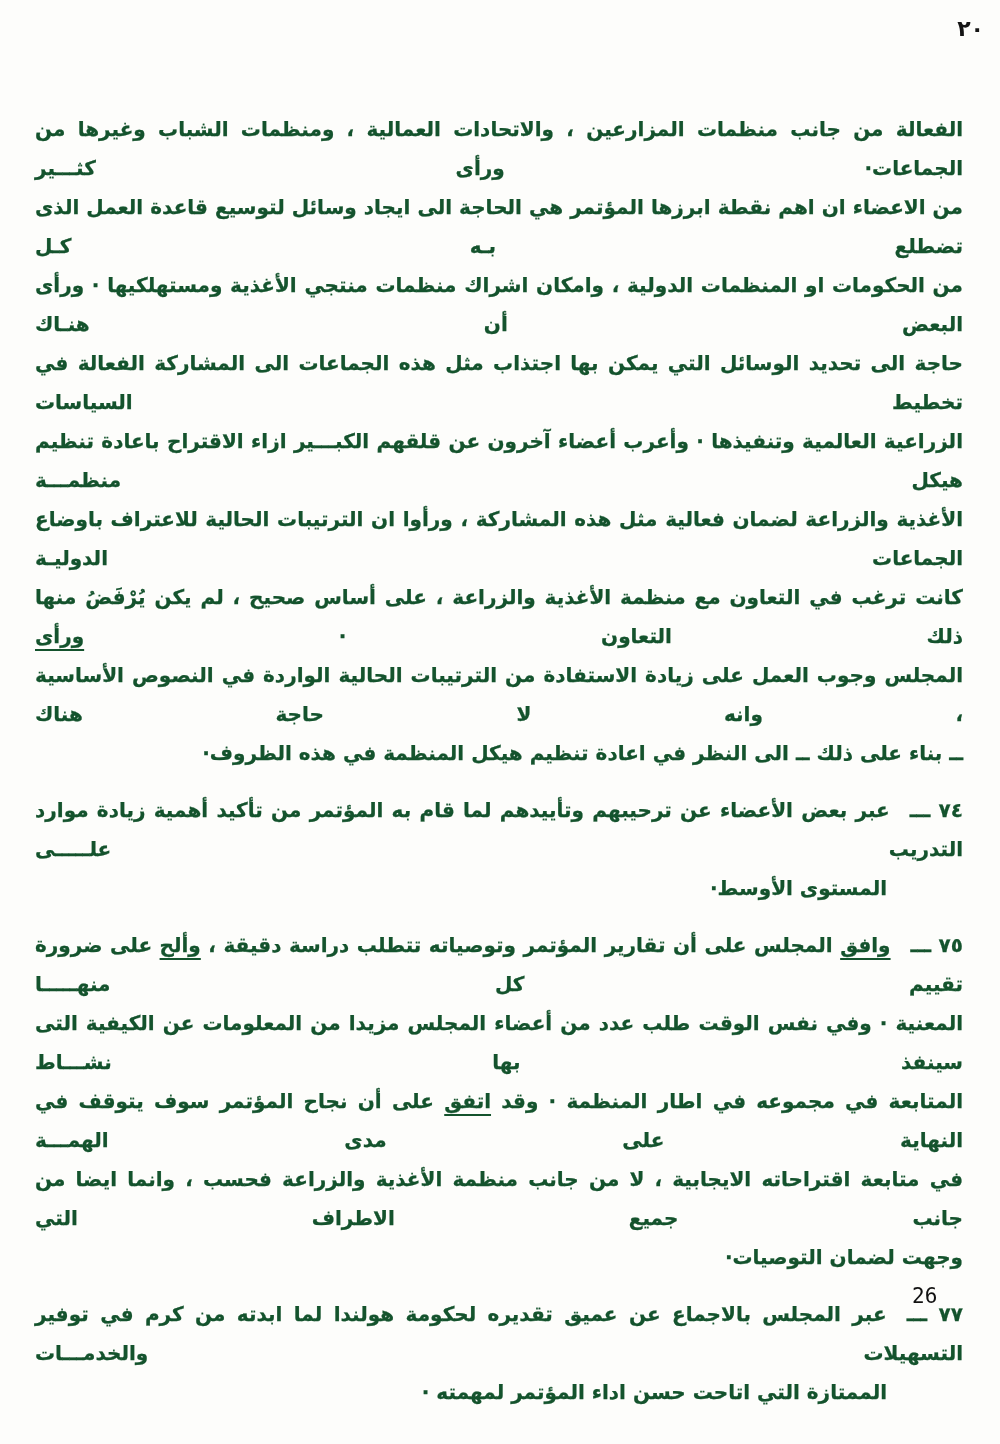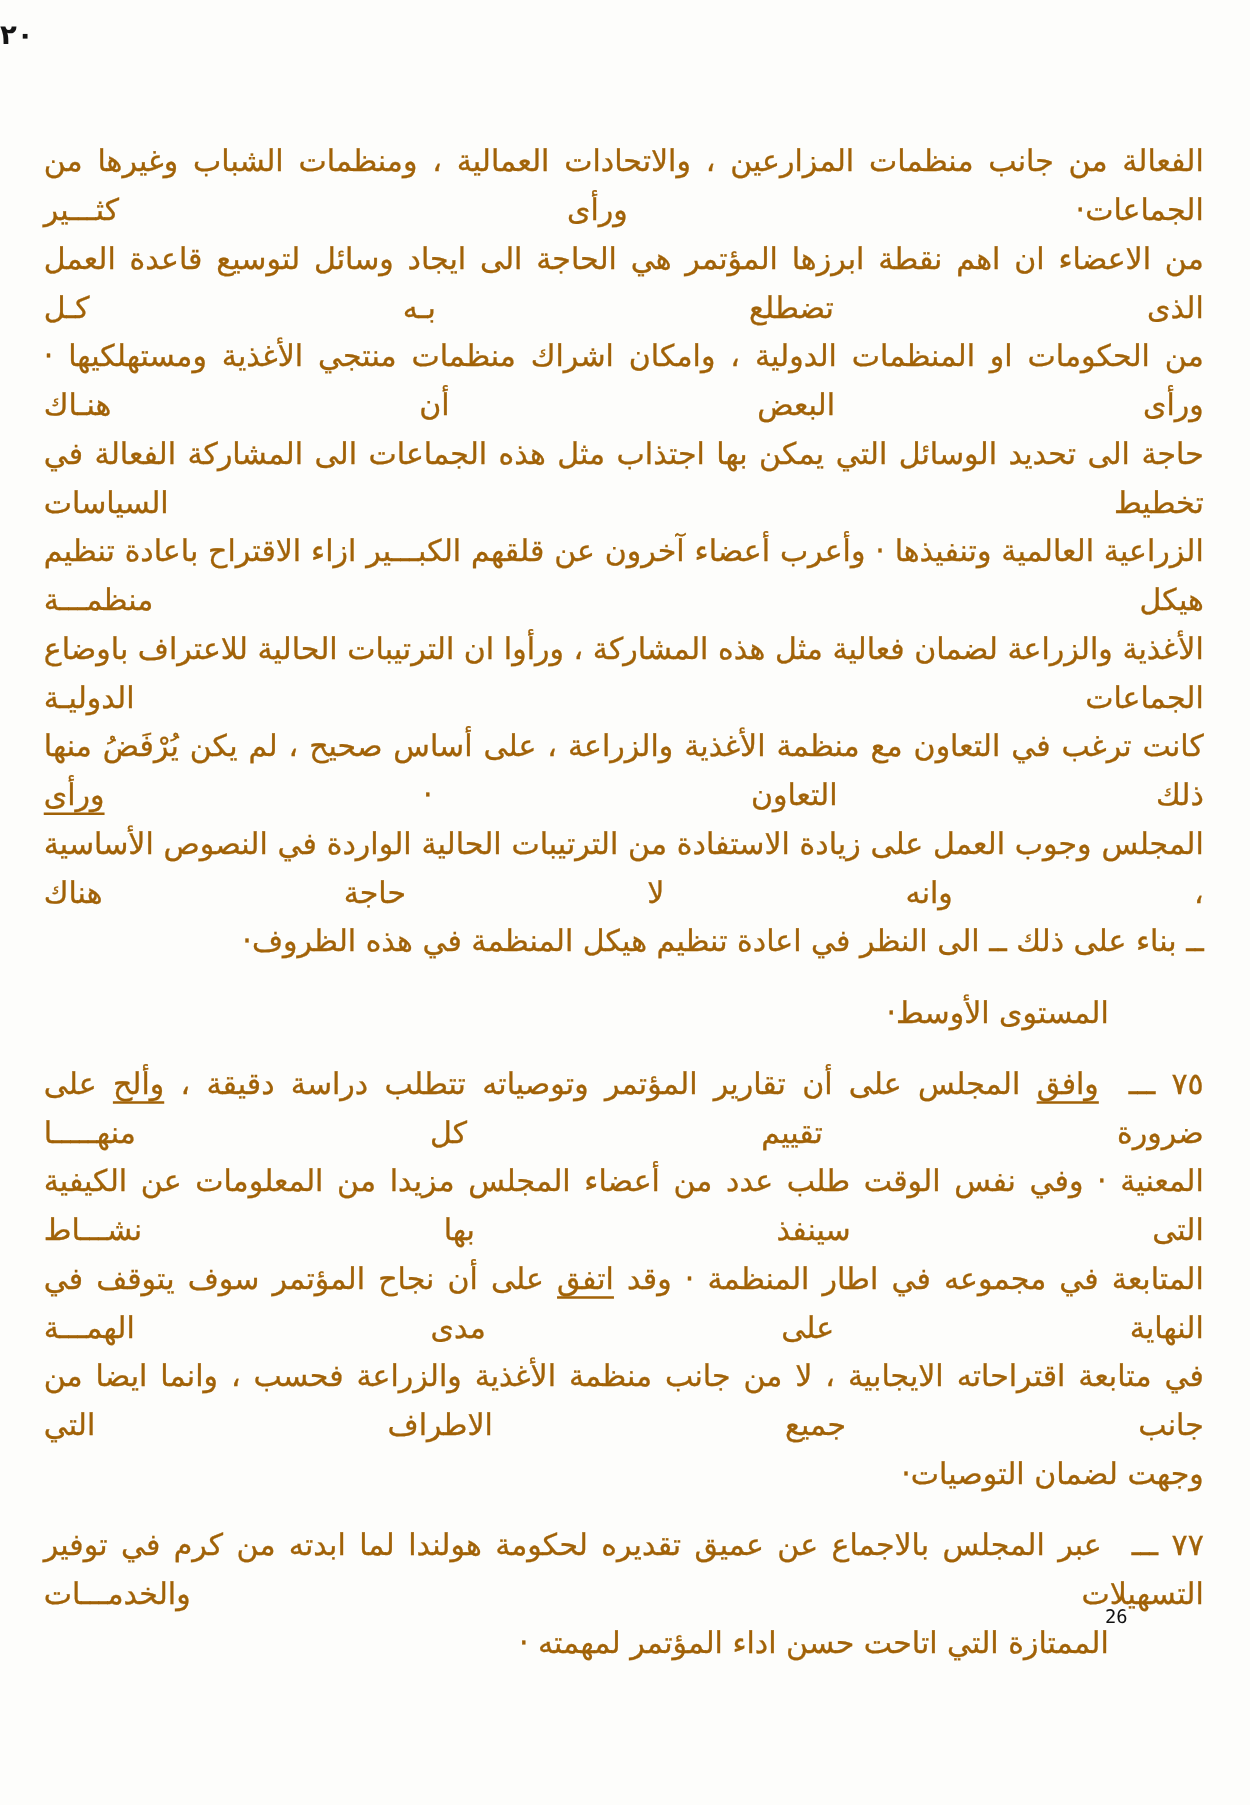--- a/index.html
+++ b/index.html
@@ -11,33 +11,34 @@
   }
   .page{
     position:relative;
     width:1000px;height:1444px;
     background:#fdfdfb;
     color:#141414;
   }
   .top-page-number{
     position:absolute;
     top:16px;left:0;right:16px;
-    text-align:left;
+    text-align:right;
     font-size:22px;
     font-weight:bold;
     letter-spacing:1px;
   }
   .doc-body{
     position:absolute;
     top:110px;
     right:37px;
     width:928px;
     direction:rtl;
-    font-size:24px;
-    color:#a16207;
+    font-size:20px;
+    color:#14532d;
+    font-weight:bold;
     -webkit-text-stroke:0.25px currentColor;
   }
   .para{margin:0 0 18px 0;}
   .line{
     line-height:39px;
     text-align:right;
     white-space:normal;
   }
   .line.j{
     text-align:justify;
@@ -47,23 +48,23 @@
     margin-right:76px;
   }
   .u{
     text-decoration:underline;
     text-decoration-thickness:2px;
     text-underline-offset:6px;
   }
   .bottom-page-number{
     position:absolute;
     top:1284px;
-    left:884px;
+    left:912px;
     font-family:"DejaVu Sans Mono",monospace;
-    font-size:15px;
+    font-size:21px;
     color:#111;
   }
 </style>
 </head>
 <body>
 
 <div class="page">
   <div class="top-page-number">٢٠</div>
 
   <div class="doc-body">
@@ -72,20 +73,21 @@
         <div class="line j"><span>من الاعضاء ان اهم نقطة ابرزها المؤتمر هي الحاجة الى ايجاد وسائل لتوسيع قاعدة العمل الذى تضطلع بـه كـل</span></div>
         <div class="line j"><span>من الحكومات او المنظمات الدولية ، وامكان اشراك منظمات منتجي الأغذية ومستهلكيها · ورأى البعض أن هنـاك</span></div>
         <div class="line j"><span>حاجة الى تحديد الوسائل التي يمكن بها اجتذاب مثل هذه الجماعات الى المشاركة الفعالة في تخطيط السياسات</span></div>
         <div class="line j"><span>الزراعية العالمية وتنفيذها · وأعرب أعضاء آخرون عن قلقهم الكبـــير ازاء الاقتراح باعادة تنظيم هيكل منظمـــة</span></div>
         <div class="line j"><span>الأغذية والزراعة لضمان فعالية مثل هذه المشاركة ، ورأوا ان الترتيبات الحالية للاعتراف باوضاع الجماعات الدوليـة</span></div>
         <div class="line j"><span>كانت ترغب في التعاون مع منظمة الأغذية والزراعة ، على أساس صحيح ، لم يكن يُرْفَضُ منها ذلك التعاون · </span><span class="u">ورأى</span></div>
         <div class="line j"><span>المجلس وجوب العمل على زيادة الاستفادة من الترتيبات الحالية الواردة في النصوص الأساسية ، وانه لا حاجة هناك</span></div>
         <div class="line"><span>ــ بناء على ذلك ــ الى النظر في اعادة تنظيم هيكل المنظمة في هذه الظروف·</span></div>
       </div>
       <div class="para">
+        <div class="line j"><span>٧٤ ـــ عبر بعض الأعضاء عن ترحيبهم وتأييدهم لما قام به المؤتمر من تأكيد أهمية زيادة موارد التدريب علـــــى</span></div>
         <div class="line ind"><span>المستوى الأوسط·</span></div>
       </div>
       <div class="para">
         <div class="line j"><span>٧٥ ـــ </span><span class="u">وافق</span><span> المجلس على أن تقارير المؤتمر وتوصياته تتطلب دراسة دقيقة ، </span><span class="u">وألح</span><span> على ضرورة تقييم كل منهـــــا</span></div>
         <div class="line j"><span>المعنية · وفي نفس الوقت طلب عدد من أعضاء المجلس مزيدا من المعلومات عن الكيفية التى سينفذ بها نشـــاط</span></div>
         <div class="line j"><span>المتابعة في مجموعه في اطار المنظمة · وقد </span><span class="u">اتفق</span><span> على أن نجاح المؤتمر سوف يتوقف في النهاية على مدى الهمـــة</span></div>
         <div class="line j"><span>في متابعة اقتراحاته الايجابية ، لا من جانب منظمة الأغذية والزراعة فحسب ، وانما ايضا من جانب جميع الاطراف التي</span></div>
         <div class="line"><span>وجهت لضمان التوصيات·</span></div>
       </div>
       <div class="para">

